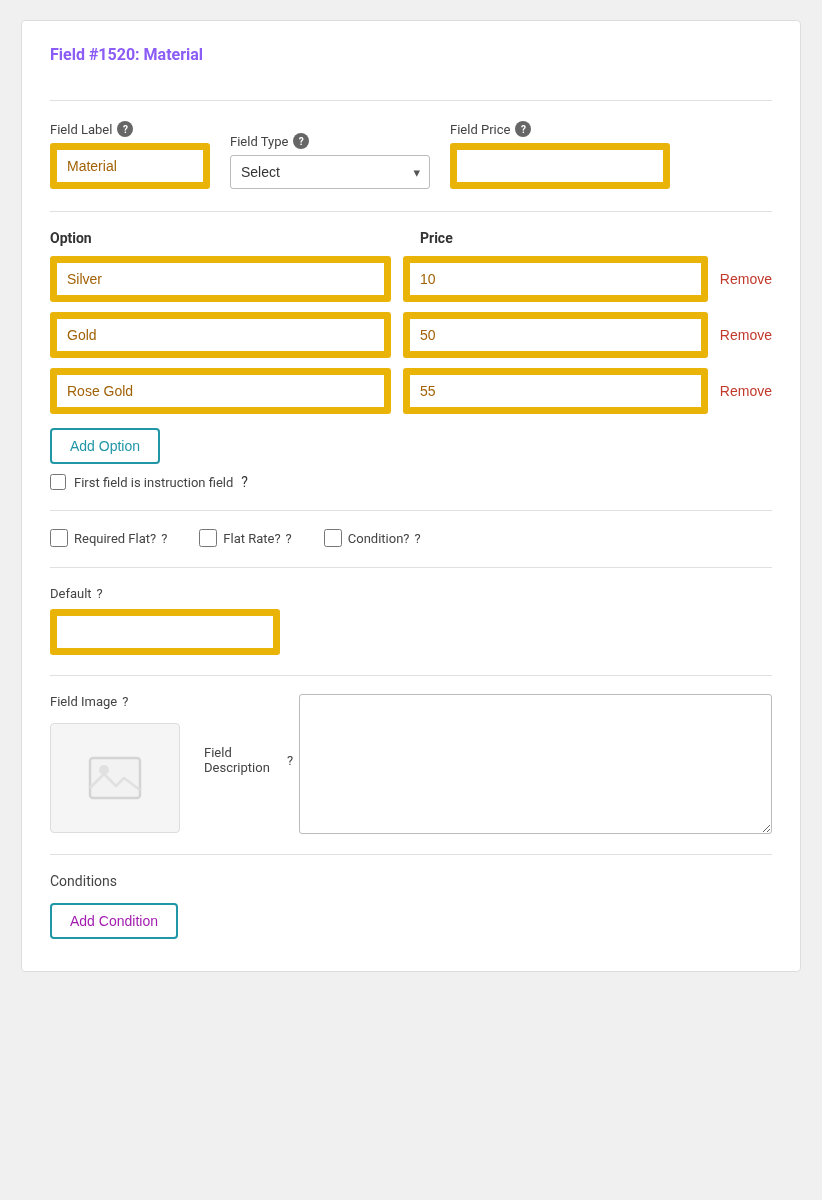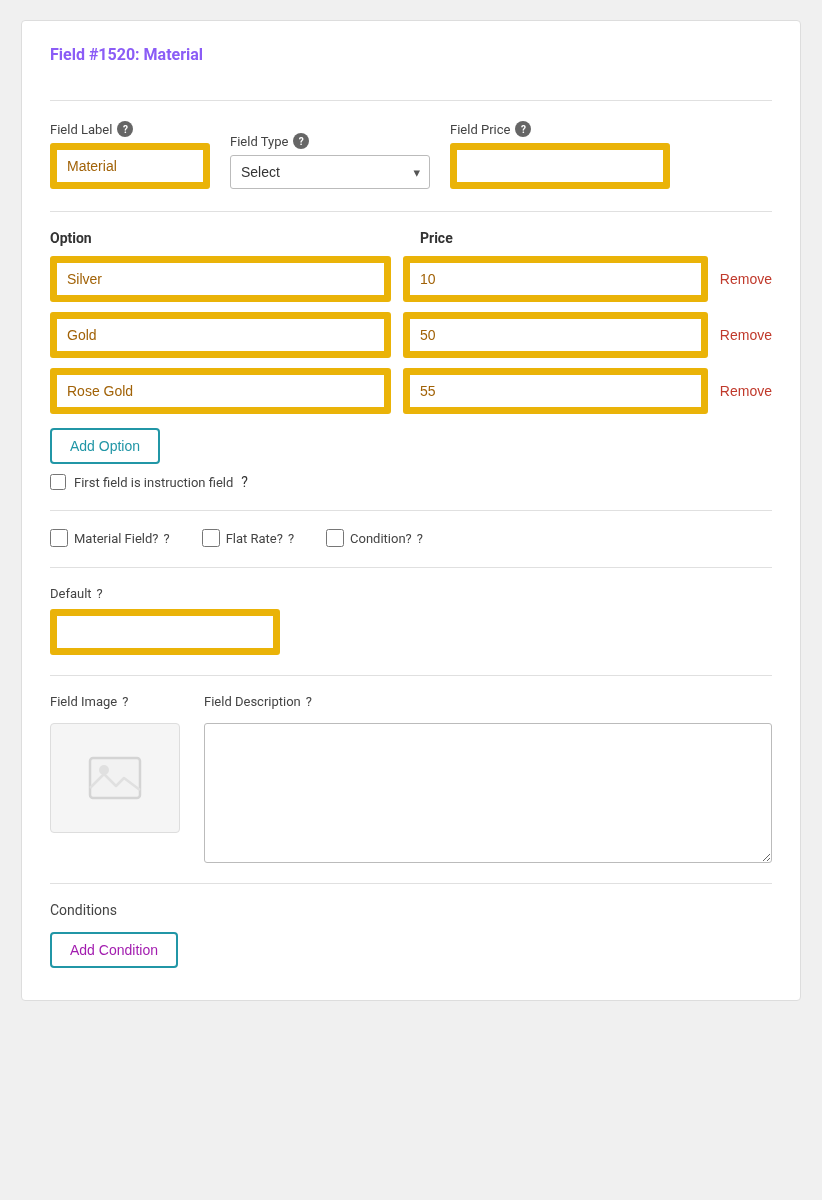--- a/index.html
+++ b/index.html
@@ -263,21 +263,20 @@
 
     .image-placeholder svg {
       width: 54px;
       height: 48px;
       opacity: 0.35;
     }
 
     .desc-col {
       flex: 1;
       display: flex;
-      flex-direction: column;
       gap: 6px;
     }
 
     textarea {
       width: 100%;
       height: 140px;
       border: 1px solid #bbb;
       border-radius: 3px;
       padding: 8px 10px;
       font-size: 14px;
@@ -395,21 +394,21 @@
     <span class="help-icon">?</span>
   </div>
 
   <hr class="divider-section">
 
   
   <div class="checkbox-row section-gap">
     <div class="checkbox-item">
       <input type="checkbox" id="requiredField" style="">
       <label class="checkbox-label" for="requiredField">
-        <span>Material Field?</span>
+        <span>Required Flat?</span>
         <span class="help-icon">?</span>
       </label>
     </div>
     <div class="checkbox-item">
       <input type="checkbox" id="flatRate" style="">
       <label class="checkbox-label" for="flatRate">
         <span>Flat Rate?</span>
         <span class="help-icon">?</span>
       </label>
     </div>

